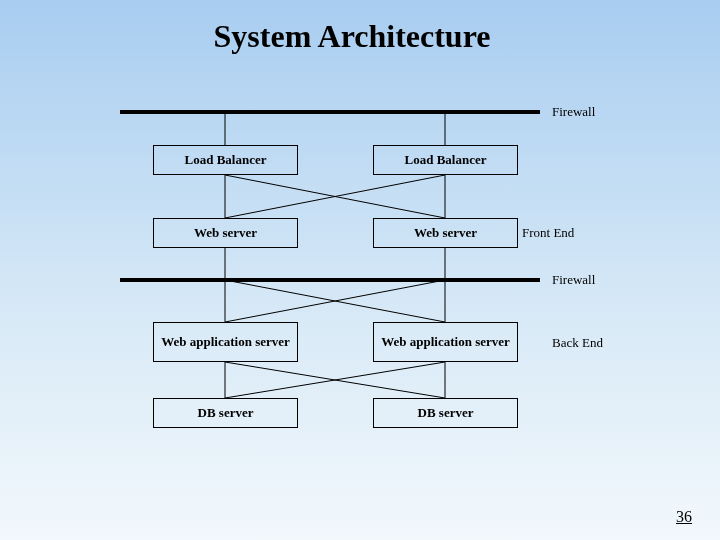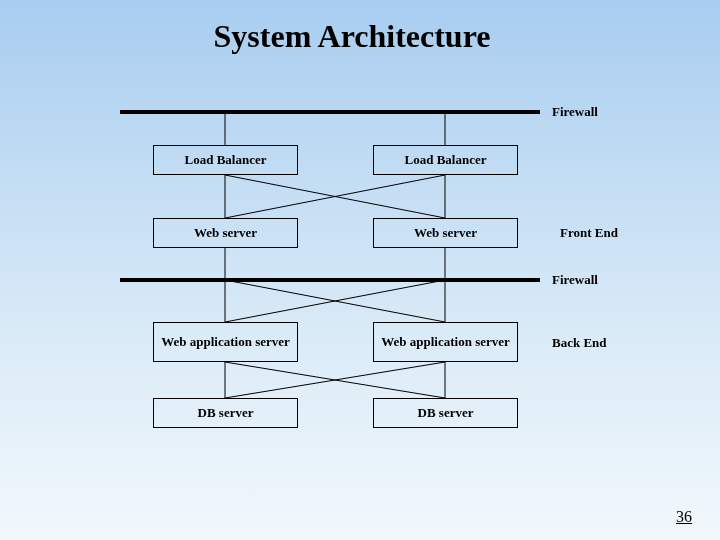--- a/index.html
+++ b/index.html
@@ -33,21 +33,21 @@
     align-items: center;
     justify-content: center;
     text-align: center;
     line-height: 1.1;
     padding: 4px;
     box-sizing: border-box;
   }
   .label {
     position: absolute;
     font-size: 13px;
-    font-weight: bold;
+    font-weight: normal;
     color: #000;
   }
   .page-num {
     position: absolute;
     right: 28px;
     bottom: 14px;
     font-size: 16px;
     color: #000;
     text-decoration: underline;
   }
@@ -99,17 +99,17 @@
 <div class="box" style="left:153px; top:218px; width:145px; height:30px;">Web server</div>
 <div class="box" style="left:373px; top:218px; width:145px; height:30px;">Web server</div>
 
 <div class="box" style="left:153px; top:322px; width:145px; height:40px;">Web application server</div>
 <div class="box" style="left:373px; top:322px; width:145px; height:40px;">Web application server</div>
 
 <div class="box" style="left:153px; top:398px; width:145px; height:30px;">DB  server</div>
 <div class="box" style="left:373px; top:398px; width:145px; height:30px;">DB  server</div>
 
 <div class="label" style="left:552px; top:104px;">Firewall</div>
-<div class="label" style="left:560px; top:225px;">Front End</div>
+<div class="label" style="left:522px; top:225px;">Front End</div>
 <div class="label" style="left:552px; top:272px;">Firewall</div>
 <div class="label" style="left:552px; top:335px;text-align:right;">Back End</div>
 
 <div class="page-num">36</div>
 
 </body></html>

